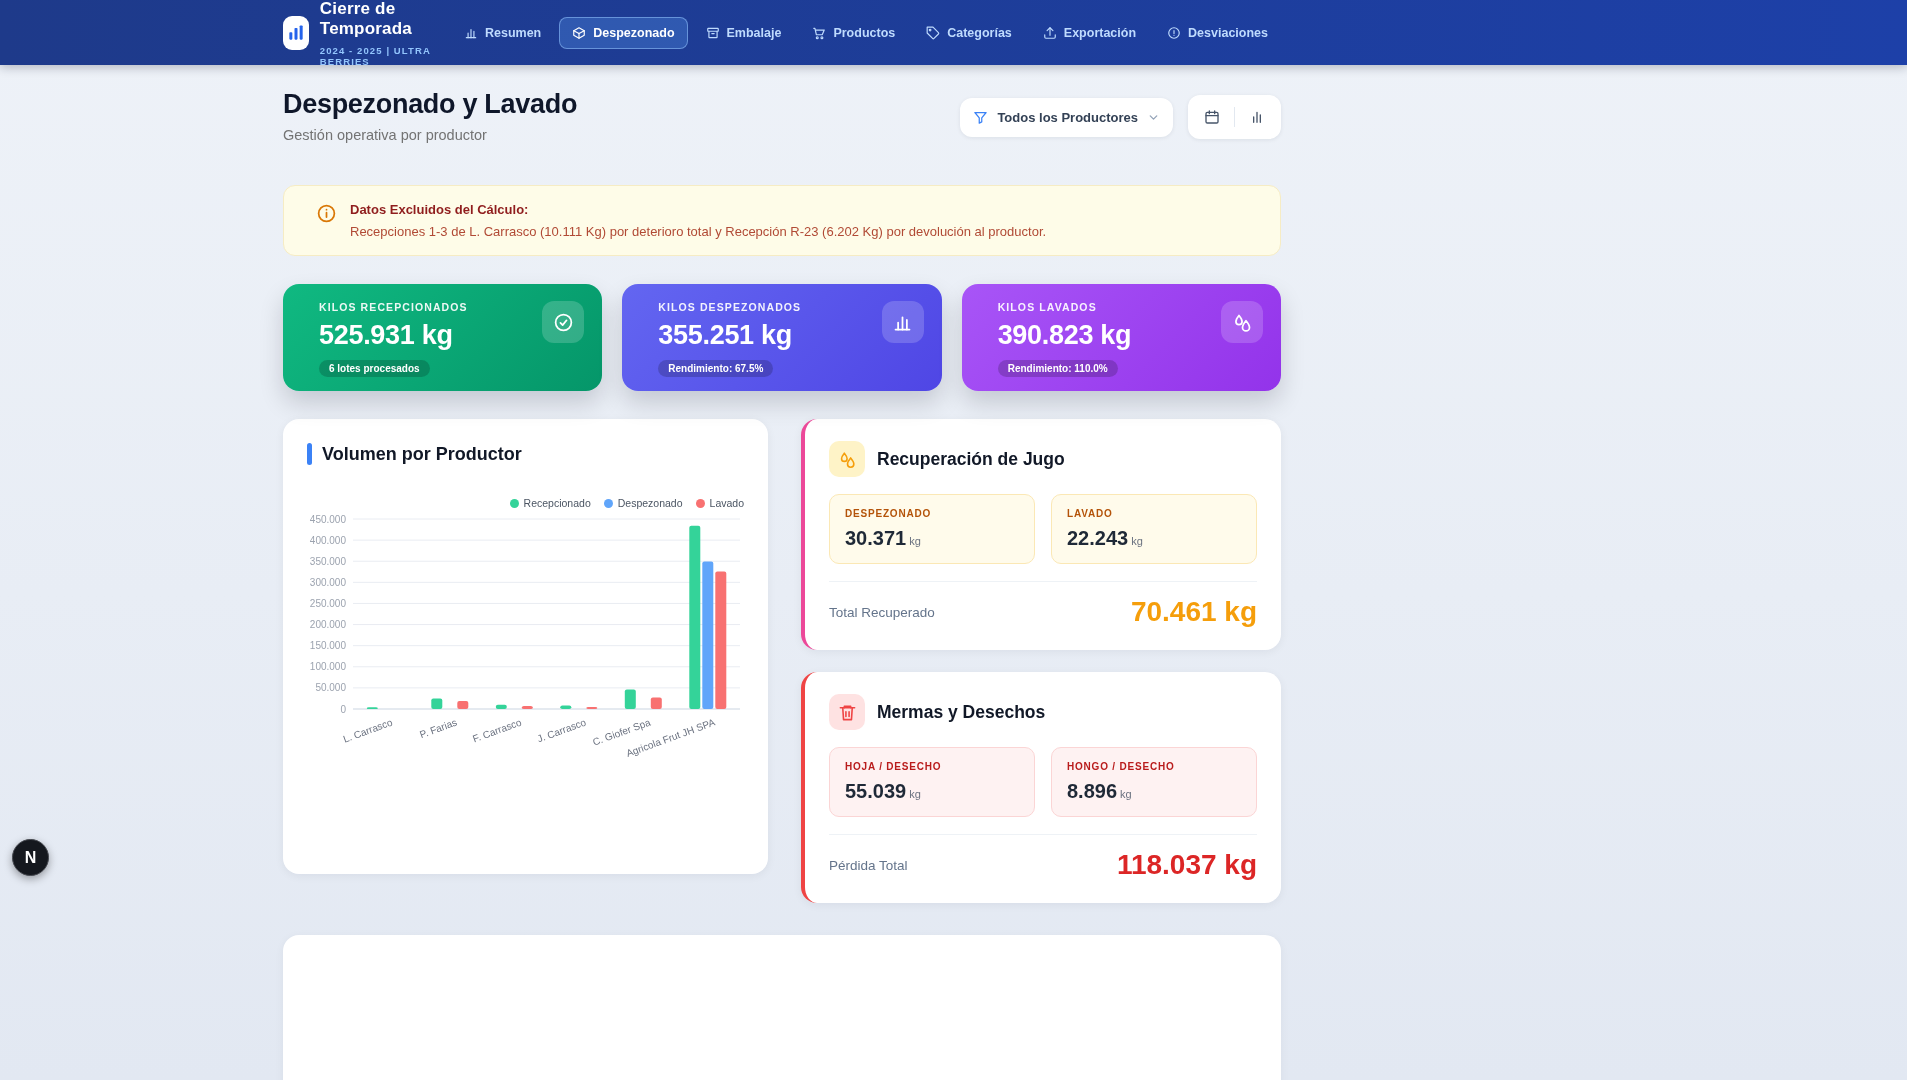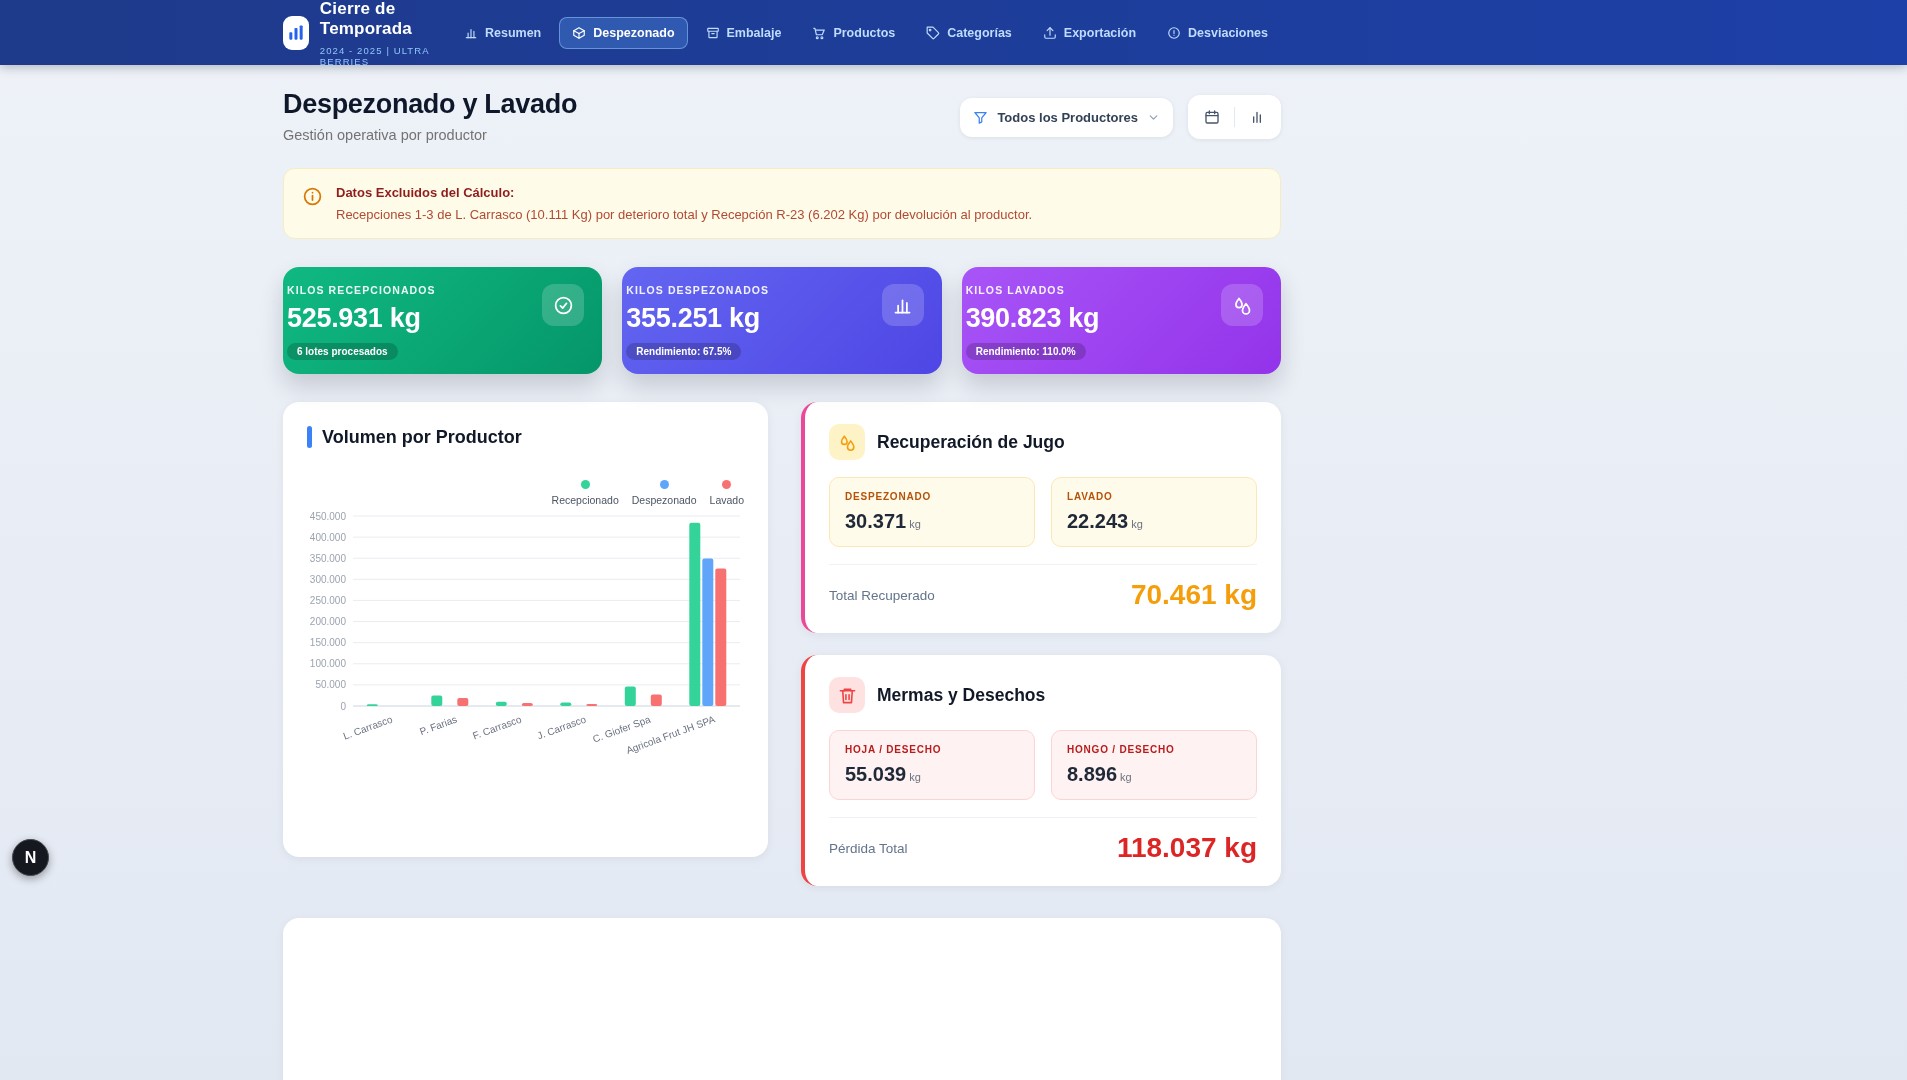--- a/index.html
+++ b/index.html
@@ -13,21 +13,21 @@
   }
   svg { display: block; }
 
   
   .navbar { height: 65px; background: linear-gradient(90deg, #1e3a8a 0%, #1d40a8 100%); box-shadow: 0 2px 10px rgba(15,23,42,.28); }
   .nav-inner { width: 998px; margin-left: 283px; height: 100%; display: flex; align-items: center; justify-content: space-between; }
   .brand { display: flex; align-items: center; gap: 11px; }
   .brand-icon { width: 34px; height: 34px; background: #ffffff; border-radius: 9px; display: flex; align-items: center; justify-content: center; }
   .brand-icon svg { width: 20px; height: 20px; }
   .brand-title { font-size: 17px; font-weight: 700; color: #ffffff; letter-spacing: .2px; }
-  .brand-sub { font-size: 9.5px; font-weight: 400; color: #93c5fd; letter-spacing: 1.1px; margin-top: 6px; }
+  .brand-sub { font-size: 9.5px; font-weight: 700; color: #93c5fd; letter-spacing: 1.1px; margin-top: 6px; }
   .nav-menu { display: flex; align-items: center; gap: 5px; }
   .nav-item { display: flex; align-items: center; gap: 7px; padding: 8px 12px; border-radius: 8px; color: #bfdbfe; font-size: 12.5px; font-weight: 600; text-decoration: none; white-space: nowrap; cursor: pointer; border: 1px solid transparent; }
   .nav-item .nav-ic { width: 14px; height: 14px; }
   .nav-item.active { background: rgba(96,165,250,.28); border: 1px solid rgba(147,197,253,.55); color: #ffffff; }
 
   
   .container { width: 998px; margin-left: 283px; }
 
   .page-head { display: flex; justify-content: space-between; align-items: flex-start; margin-top: 24px; }
   h1 { font-size: 27px; font-weight: 700; color: #0f172a; letter-spacing: -.3px; }
@@ -36,42 +36,42 @@
   .controls { display: flex; align-items: center; gap: 15px; margin-top: 6px; }
   .dropdown { background: #fff; border-radius: 12px; padding: 12px 13px; display: flex; align-items: center; gap: 9px; font-size: 13px; font-weight: 600; color: #334155; box-shadow: 0 1px 4px rgba(15,23,42,.08); cursor: pointer; min-width: 178px; }
   .dropdown .funnel { width: 15px; height: 15px; color: #3b82f6; }
   .dropdown .chev { width: 13px; height: 13px; color: #94a3b8; margin-left: auto; }
   .icon-group { background: #fff; border-radius: 12px; padding: 6px 8px; display: flex; align-items: center; gap: 6px; box-shadow: 0 1px 4px rgba(15,23,42,.08); }
   .icon-btn { width: 32px; height: 32px; border: none; background: transparent; border-radius: 8px; display: flex; align-items: center; justify-content: center; color: #475569; cursor: pointer; }
   .icon-btn svg { width: 16px; height: 16px; }
   .vdivider { width: 1px; height: 20px; background: #e2e8f0; }
 
   
-  .notice { margin-top: 25px; background: #fefce8; border: 1px solid #f6ecc4; border-radius: 12px; padding: 16px 18px; display: flex; gap: 13px; }
+  .notice { margin-top: 42px; background: #fefce8; border: 1px solid #f6ecc4; border-radius: 12px; padding: 16px 32px; display: flex; gap: 13px; }
   .notice-ic { width: 21px; height: 21px; color: #d97706; flex: none; margin-top: 1px; }
   .notice-title { font-size: 13px; font-weight: 700; color: #8f1d1d; }
   .notice-body { font-size: 13px; color: #b14a35; margin-top: 7px; }
 
   
   .stats { margin-top: 28px; display: grid; grid-template-columns: repeat(3, 1fr); gap: 20px; }
-  .stat-card { position: relative; height: 107px; border-radius: 16px; padding: 17px 4px; color: #fff; box-shadow: 0 12px 24px rgba(2,6,23,.16); }
+  .stat-card { position: relative; height: 107px; border-radius: 16px; padding: 17px 36px; color: #fff; box-shadow: 0 12px 24px rgba(2,6,23,.16); }
   .stat-label { font-size: 10.5px; font-weight: 700; letter-spacing: 1.1px; opacity: .92; }
   .stat-value { font-size: 27px; font-weight: 700; margin-top: 7px; letter-spacing: -.3px; }
   .stat-badge { display: inline-block; margin-top: 9px; background: rgba(0,0,0,.18); padding: 3px 10px; border-radius: 999px; font-size: 10px; font-weight: 600; }
   .stat-icon { position: absolute; top: 17px; right: 18px; width: 42px; height: 42px; border-radius: 12px; background: rgba(255,255,255,.18); display: flex; align-items: center; justify-content: center; }
   .stat-icon svg { width: 21px; height: 21px; color: #fff; }
 
   
   .main-grid { margin-top: 28px; display: grid; grid-template-columns: 485px 480px; gap: 33px; align-items: start; }
   .chart-card { background: #fff; border-radius: 16px; padding: 24px; height: 455px; box-shadow: 0 2px 10px rgba(15,23,42,.06); }
   .card-title-row { display: flex; align-items: center; gap: 10px; }
   .accent-bar { width: 5px; height: 22px; border-radius: 3px; background: #3b82f6; }
   .card-title { font-size: 18px; font-weight: 700; color: #111827; }
   .legend { display: flex; justify-content: flex-end; align-items: center; gap: 13px; margin-top: 32px; font-size: 10.5px; color: #4b5563; }
-  .legend-item { display: flex; align-items: center; gap: 5px; flex-direction: column; }
+  .legend-item { display: flex; align-items: center; gap: 5px; }
   .legend-dot { width: 9px; height: 9px; border-radius: 50%; }
   .chart-plot { margin-top: 2px; }
 
   .side-col { display: flex; flex-direction: column; gap: 22px; }
   .side-card { background: #fff; border-radius: 16px; padding: 22px 24px; box-shadow: 0 2px 10px rgba(15,23,42,.06); }
   .side-card.juice { border-left: 4px solid #ec4899; }
   .side-card.waste { border-left: 4px solid #ef4444; }
   .side-head { display: flex; align-items: center; gap: 12px; }
   .side-icon { width: 36px; height: 36px; border-radius: 10px; display: flex; align-items: center; justify-content: center; }
   .juice .side-icon { background: #fef3c7; color: #f59e0b; }

